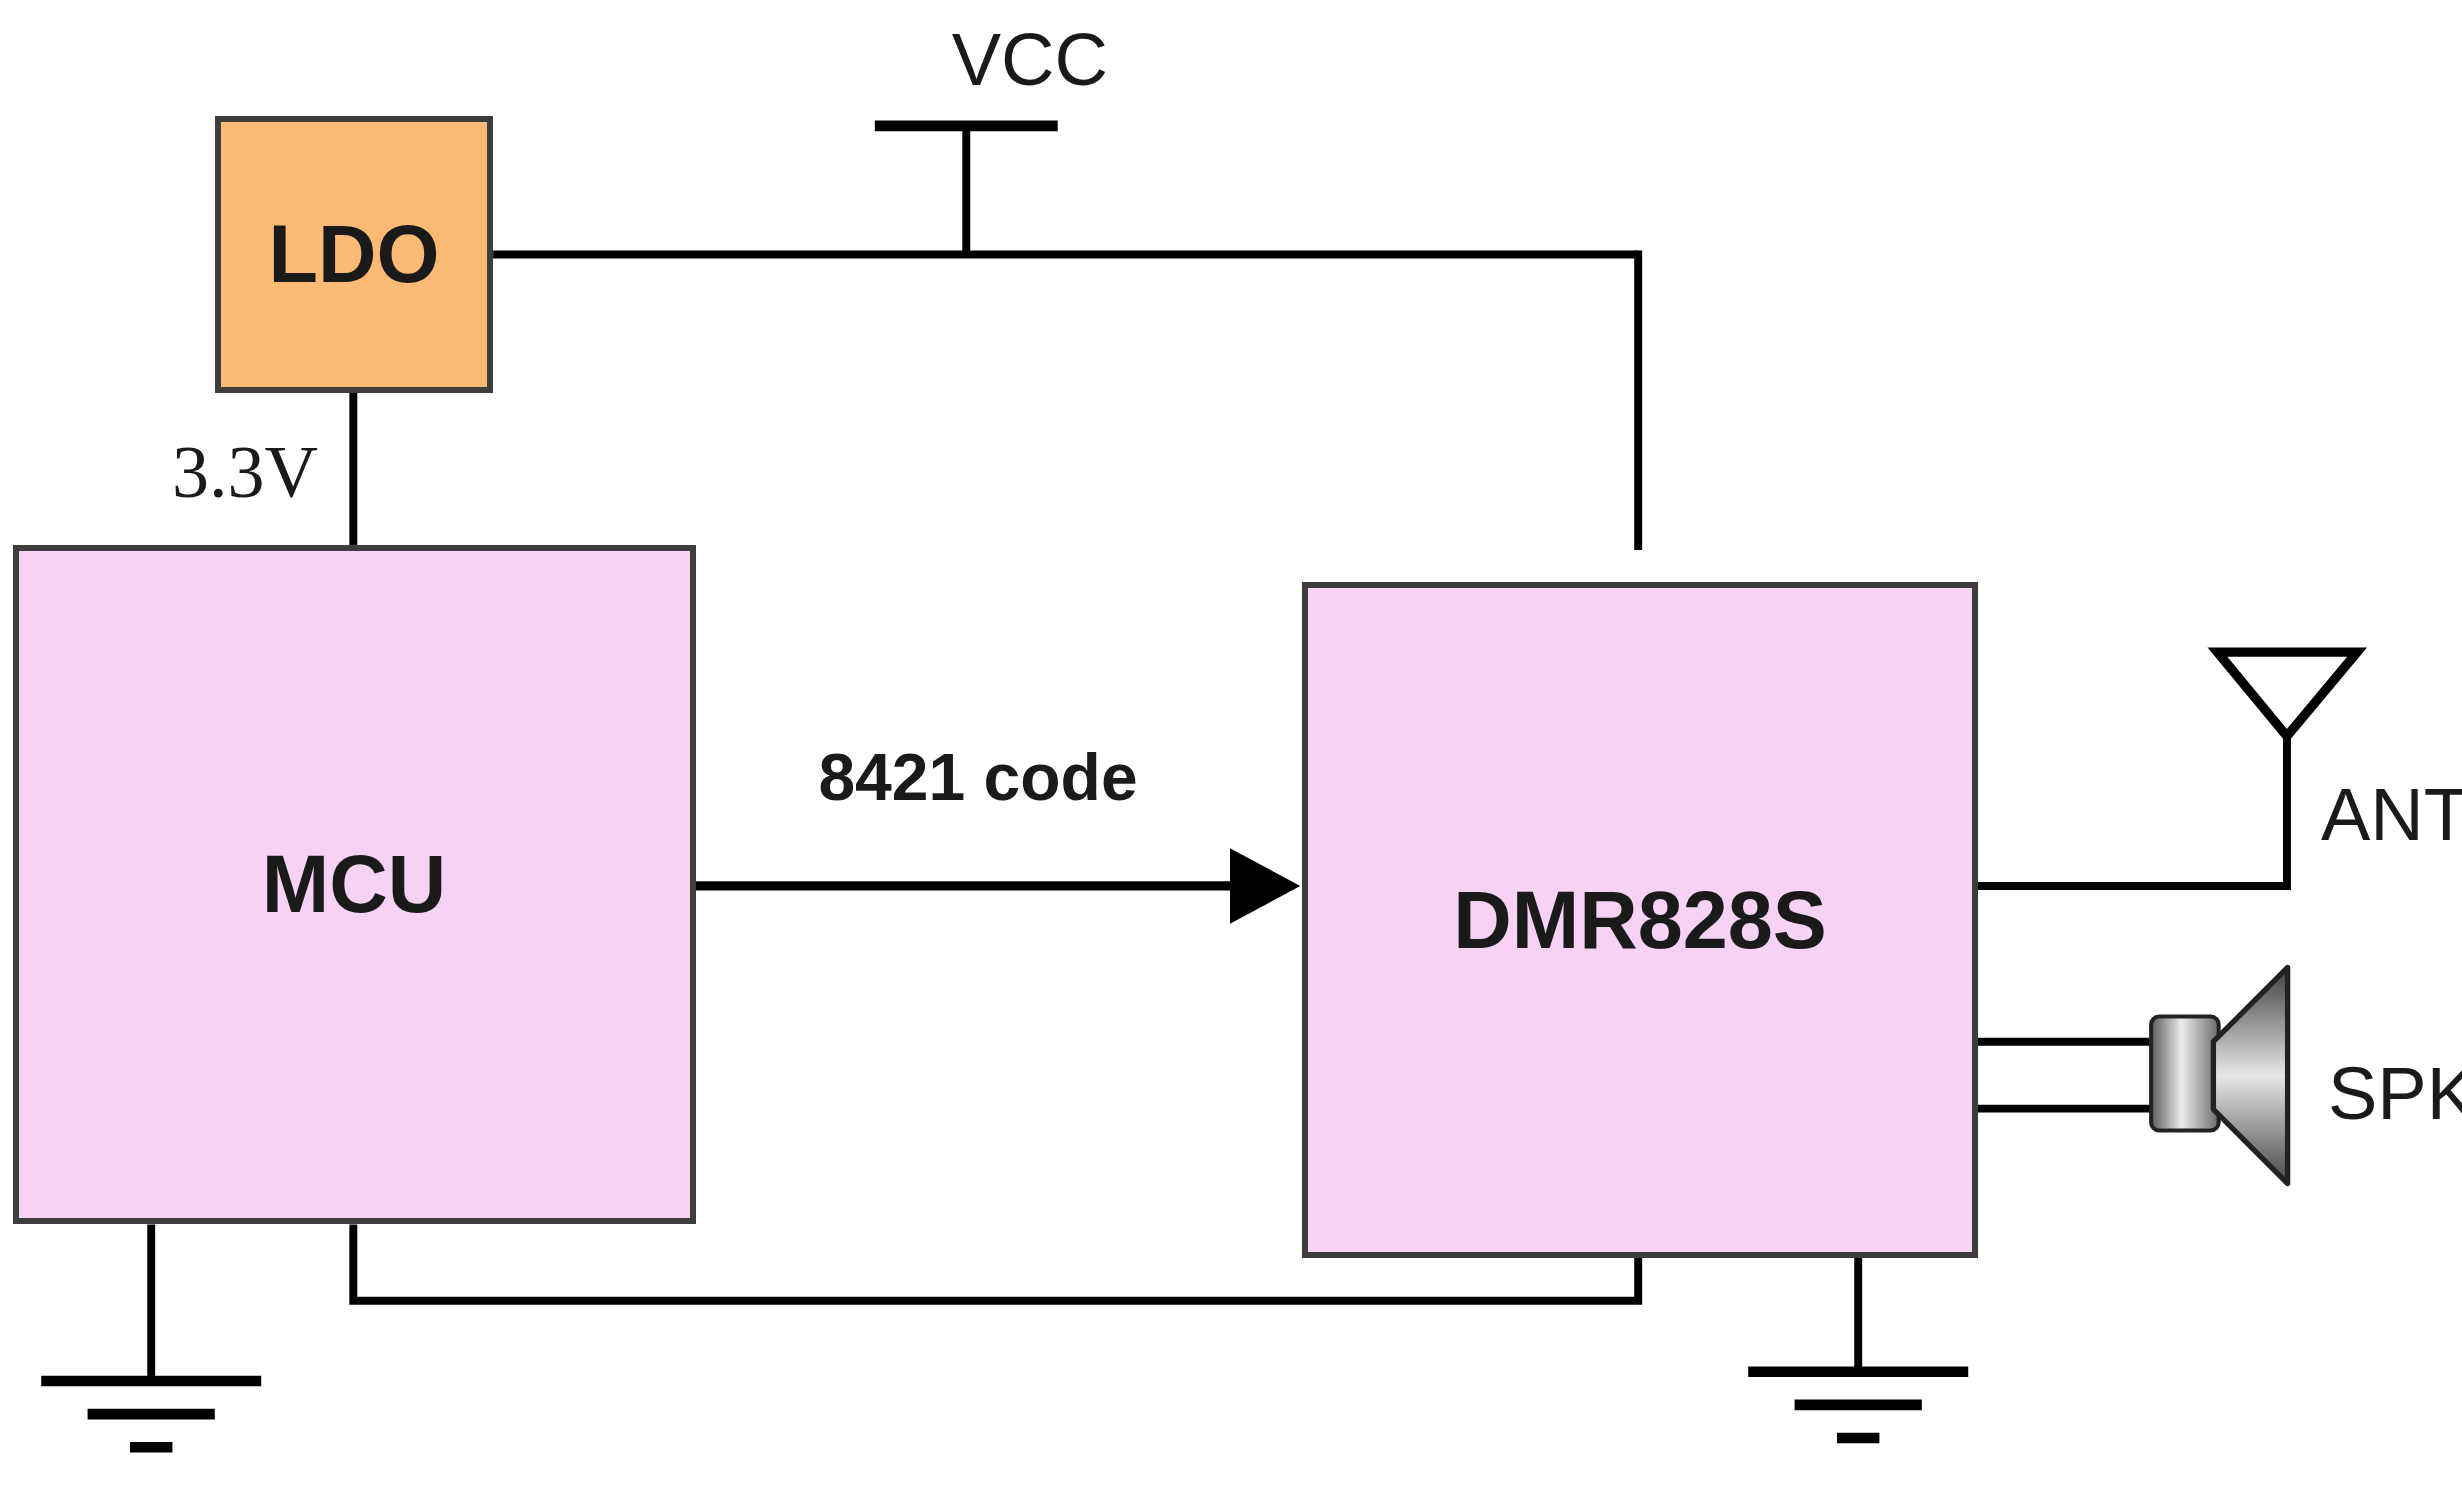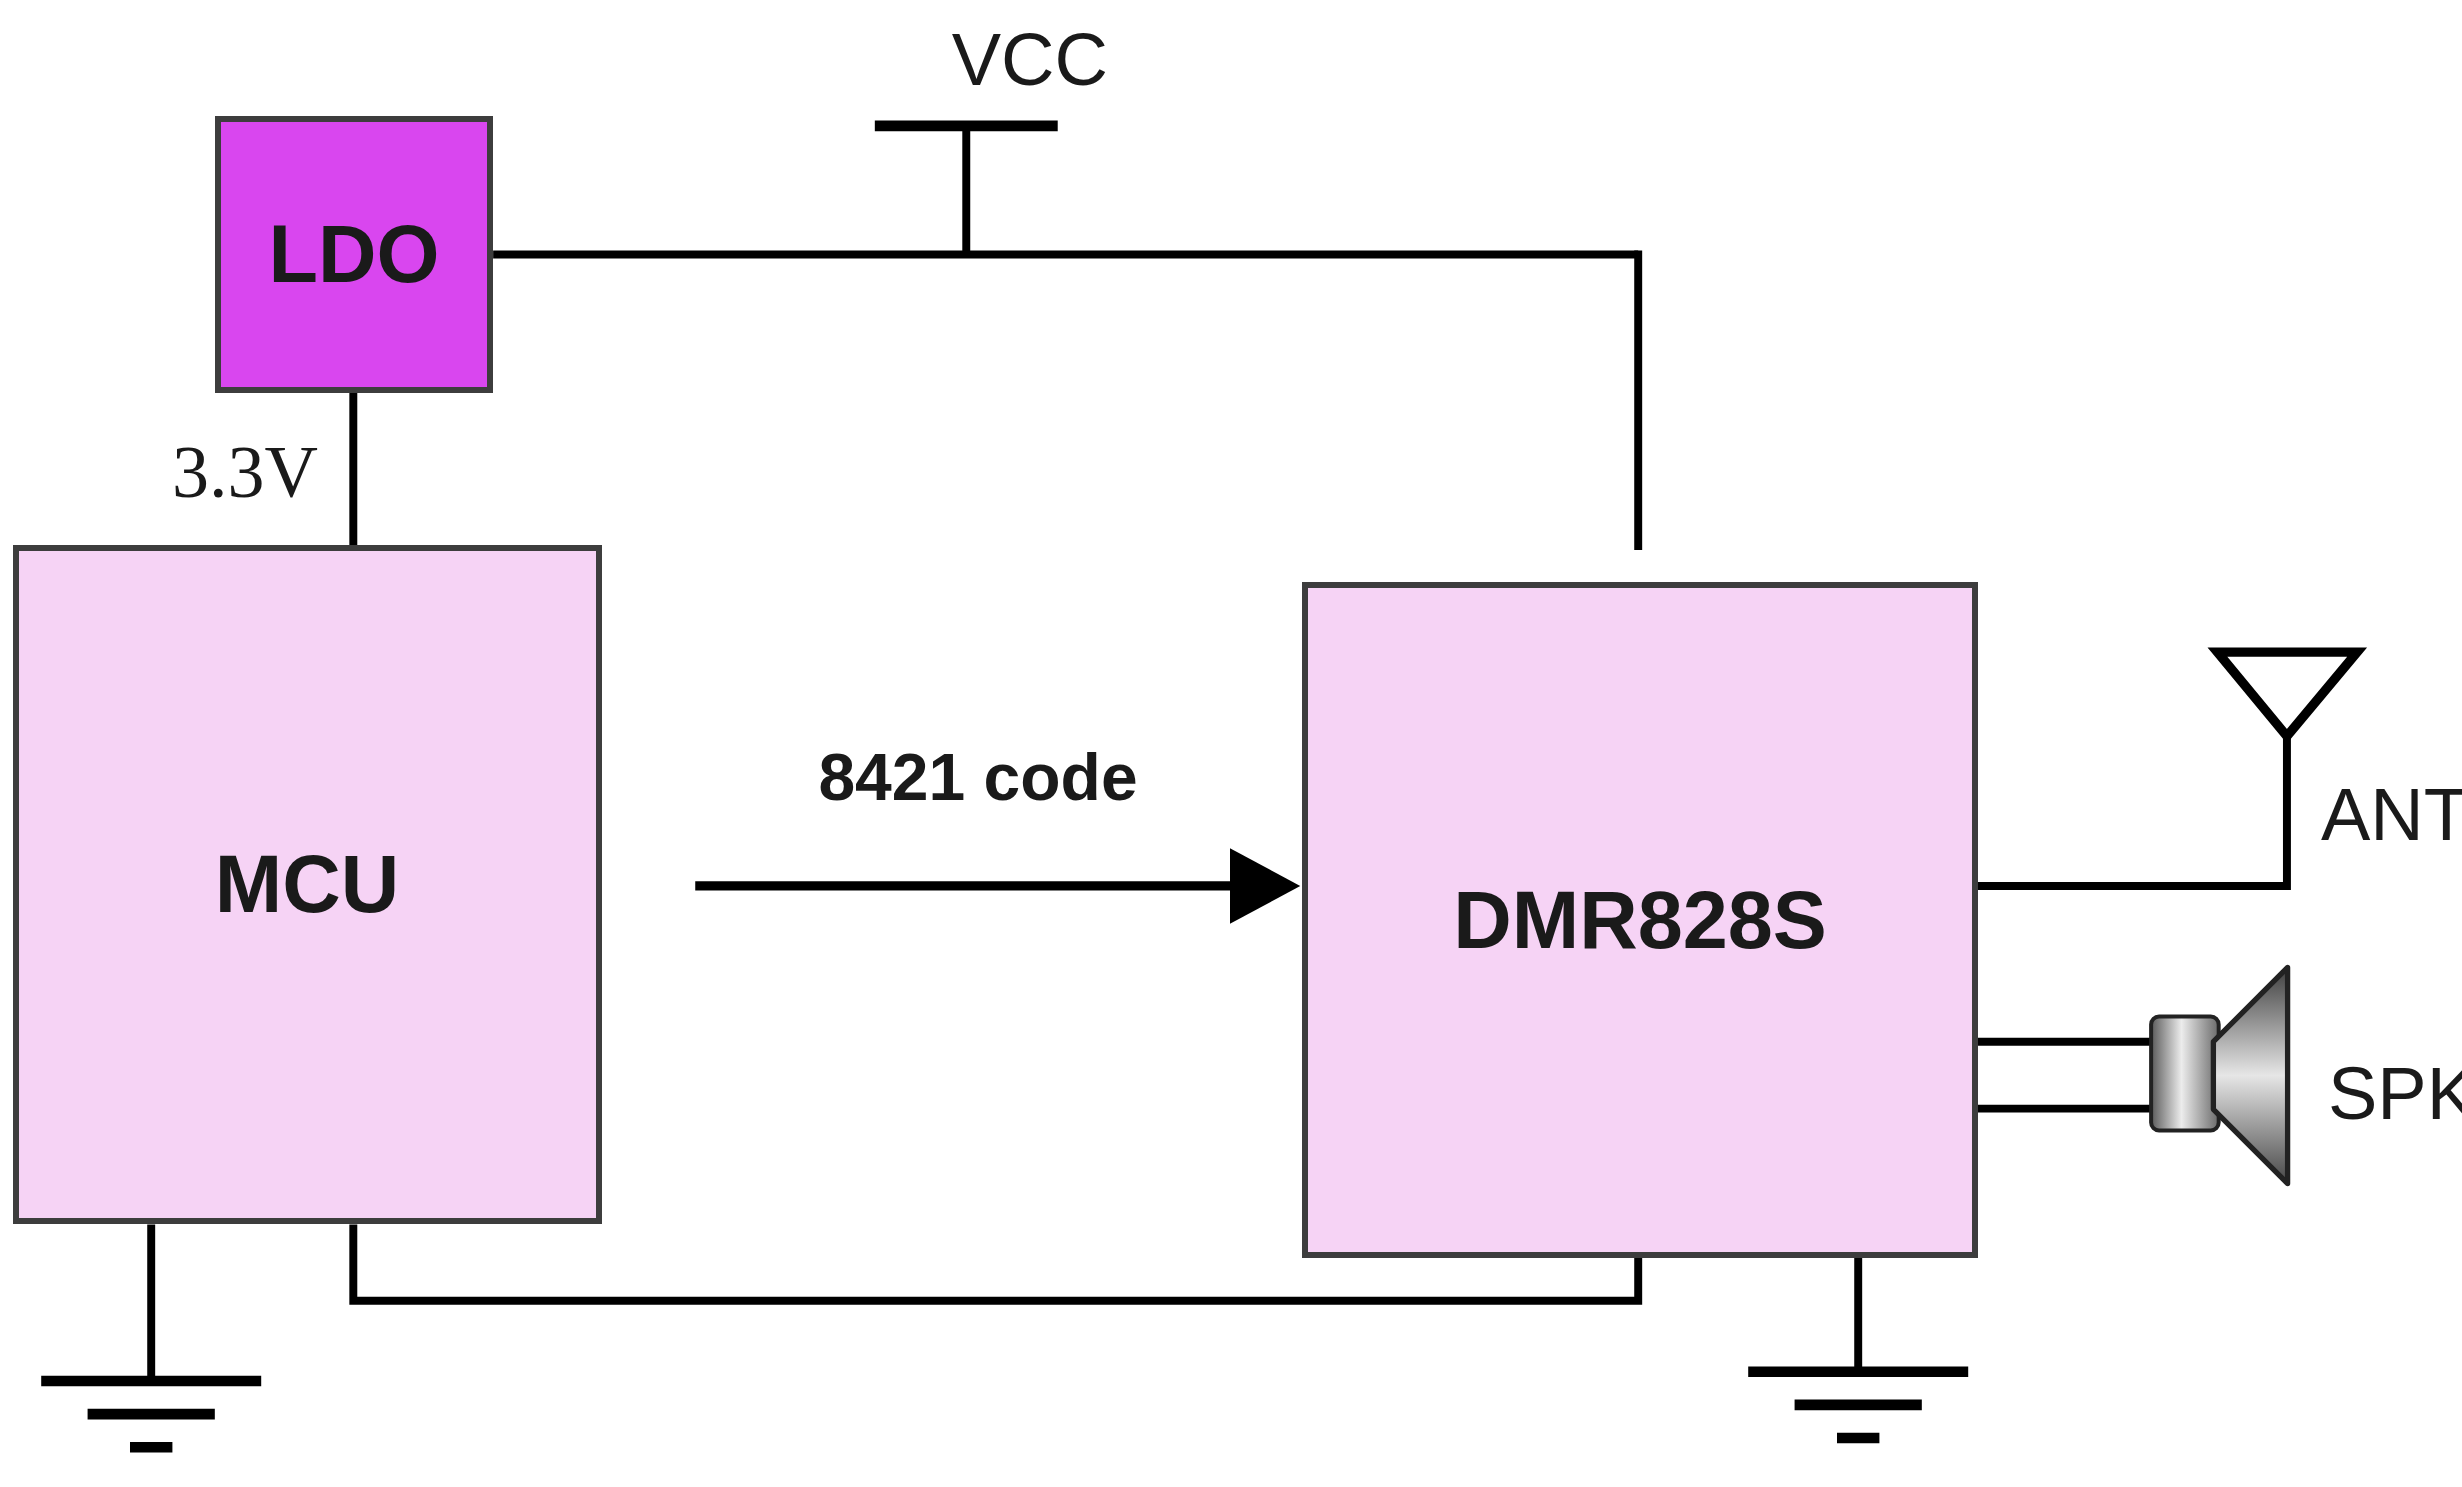--- a/index.html
+++ b/index.html
@@ -16,21 +16,21 @@
     position:absolute;
     box-sizing:border-box;
     border:6.6px solid #3d3d3d;
     display:flex;
     align-items:center;
     justify-content:center;
     font-weight:bold;
     color:#1a1a1a;
   }
   .block-pink{background:#f6d3f5;font-size:81px;}
-  .block-blue{background:#d946ef;font-size:81px;}
+  .block-blue{background:#fdba74;font-size:81px;}
   .label{
     position:absolute;
     color:#1a1a1a;
     font-size:74px;
     line-height:1.1;
     white-space:nowrap;
   }
   .label-center{text-align:center;}
   .label-bold{font-weight:bold;font-size:66px;}
 </style>
@@ -86,21 +86,21 @@
     <g>
       <rect x="3246" y="1534" width="102" height="172" rx="12" fill="url(#spkGradH)" stroke="#222" stroke-width="6"></rect>
       <polygon points="3340,1572 3452,1460 3452,1786 3340,1674" fill="url(#spkGradV)" stroke="#222" stroke-width="8" stroke-linejoin="round"></polygon>
     </g>
   </svg>
 
   <div class="block block-blue" style="left:215px;top:116px;width:278px;height:277px;">
     <span>LDO</span>
   </div>
 
-  <div class="block block-pink" style="left:12.6px;top:545px;width:589px;height:679px;text-align:center;">
+  <div class="block block-pink" style="left:12.6px;top:545px;width:683px;height:679px;text-align:center;">
     <span>MCU</span>
   </div>
 
   <div class="block block-pink" style="left:1302px;top:549px;width:676px;height:676px;margin-top:33px;">
     <span>DMR828S</span>
   </div>
 
   <div class="label label-center" style="left:912px;top:18.6px;width:196px;text-align:right;">VCC</div>
 
   <div class="label label-center" style="left:159px;top:432px;width:172px;font-family:Liberation Serif, serif;">3.3V</div>

